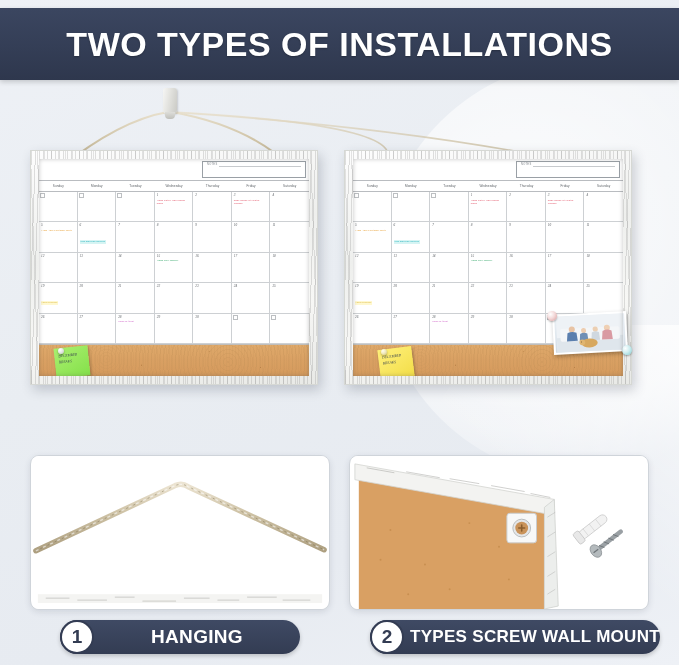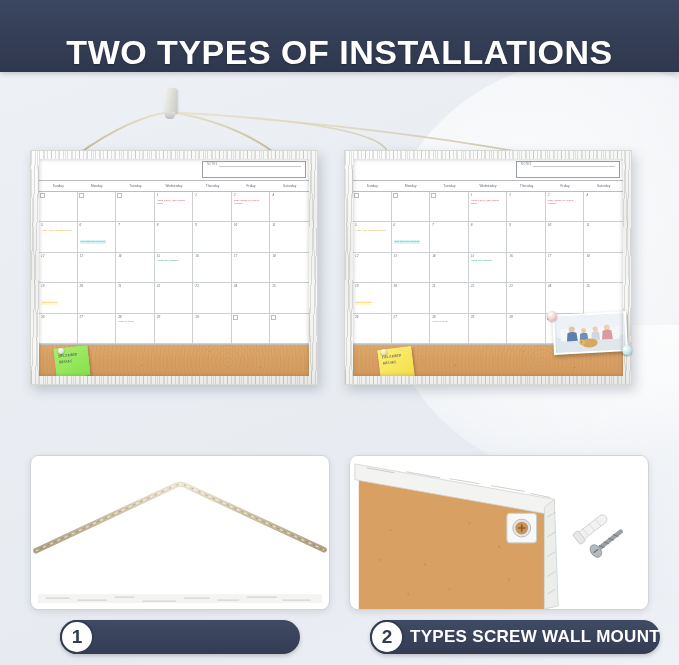--- a/index.html
+++ b/index.html
@@ -20,23 +20,23 @@
     background:radial-gradient(circle at 35% 40%, rgba(255,255,255,.85) 0%, rgba(255,255,255,.45) 55%, rgba(255,255,255,0) 72%);
   }
   .bg-sweep2 {
     position:absolute; right:-60px; bottom:40px; width:320px; height:300px;
     background:linear-gradient(220deg, rgba(255,255,255,.9) 0%, rgba(255,255,255,0) 60%);
     border-radius:50% 0 0 50%;
   }
 
   
   .header {
-    position:absolute; left:0; top:0; width:679px; height:72px;
+    position:absolute; left:0; top:8px; width:679px; height:72px;
     background:linear-gradient(180deg,#3b4660 0%,#343e56 55%,#2e374d 100%);
-    display:flex; align-items:flex-end; justify-content:center;
+    display:flex; align-items:center; justify-content:center;
     box-shadow:0 2px 5px rgba(0,0,0,.18);
   }
   .header-title {
     color:#ffffff; font-size:34px; font-weight:bold; letter-spacing:.5px;
     font-family:"Liberation Sans", sans-serif;
     text-shadow:0 1px 2px rgba(0,0,0,.25);
     white-space:nowrap;
   }
 
   
@@ -618,18 +618,19 @@
         <path d="M252,83.5 l3,5 M258,83.5 l3,5 M264,83.5 l3,5 M270,83.5 l3,5"></path>
       </g>
       <ellipse cx="246" cy="86" rx="5" ry="7" fill="#b4babd" stroke="#8d9397" stroke-width=".8"></ellipse>
       <path d="M243,86 h6" stroke="#70767a" stroke-width="1.3"></path>
     </g>
   </svg>
 </div>
 
 <div class="label one">
   <div class="badge">1</div>
+  <div class="label-text">HANGING</div>
 </div>
 
 <div class="label two">
   <div class="badge">2</div>
   <div class="label-text">TYPES SCREW WALL MOUNT</div>
 </div>
 
 </body></html>

